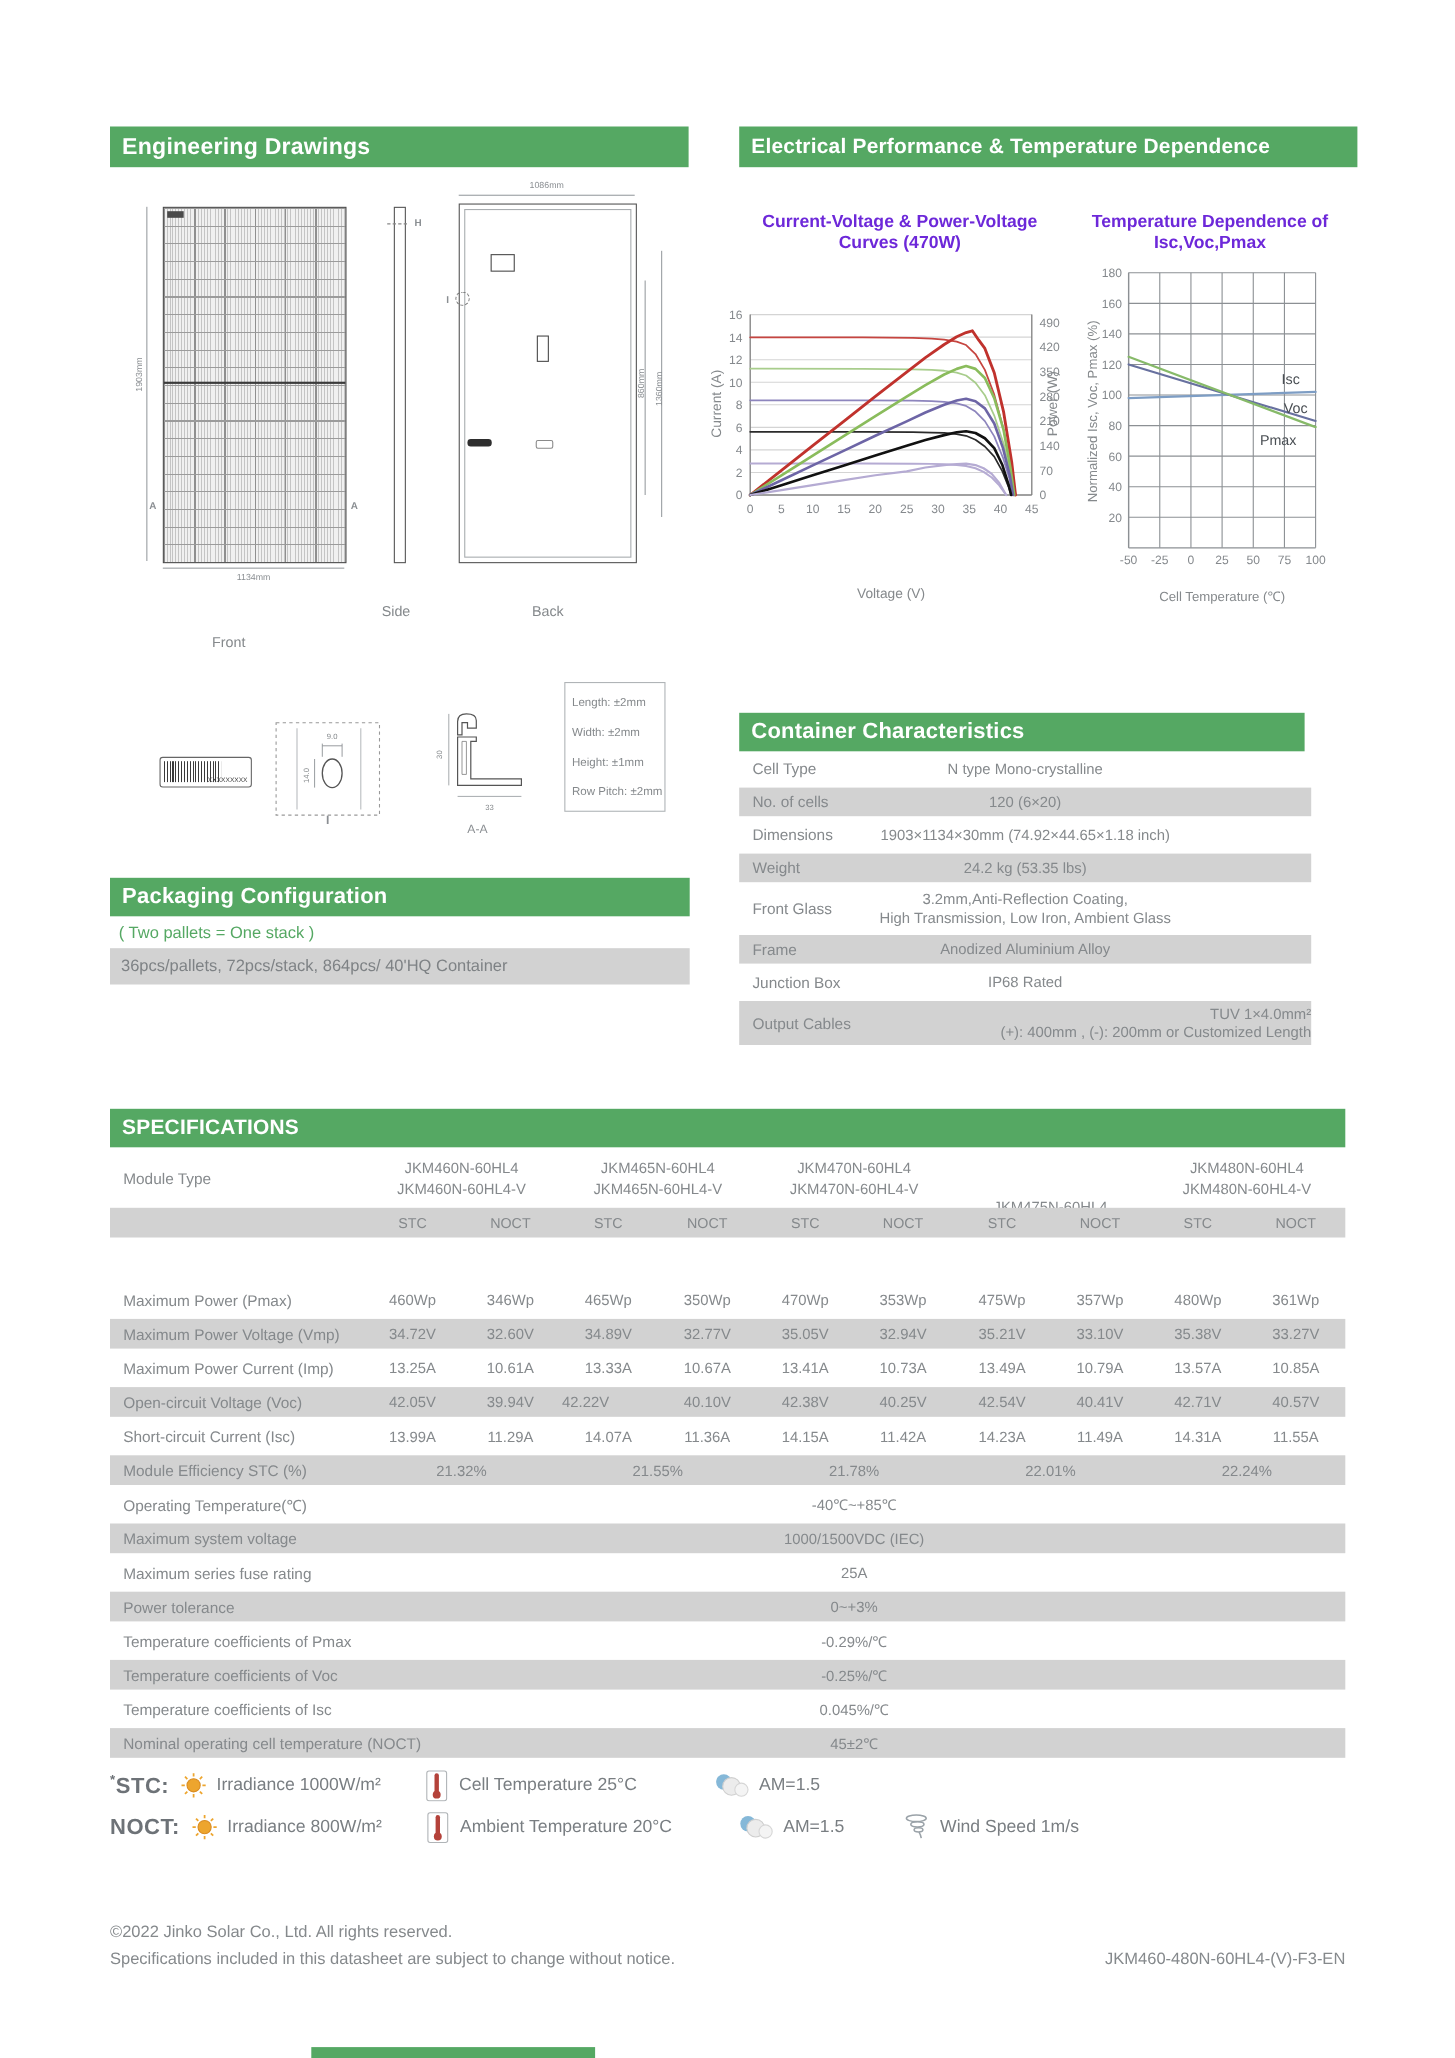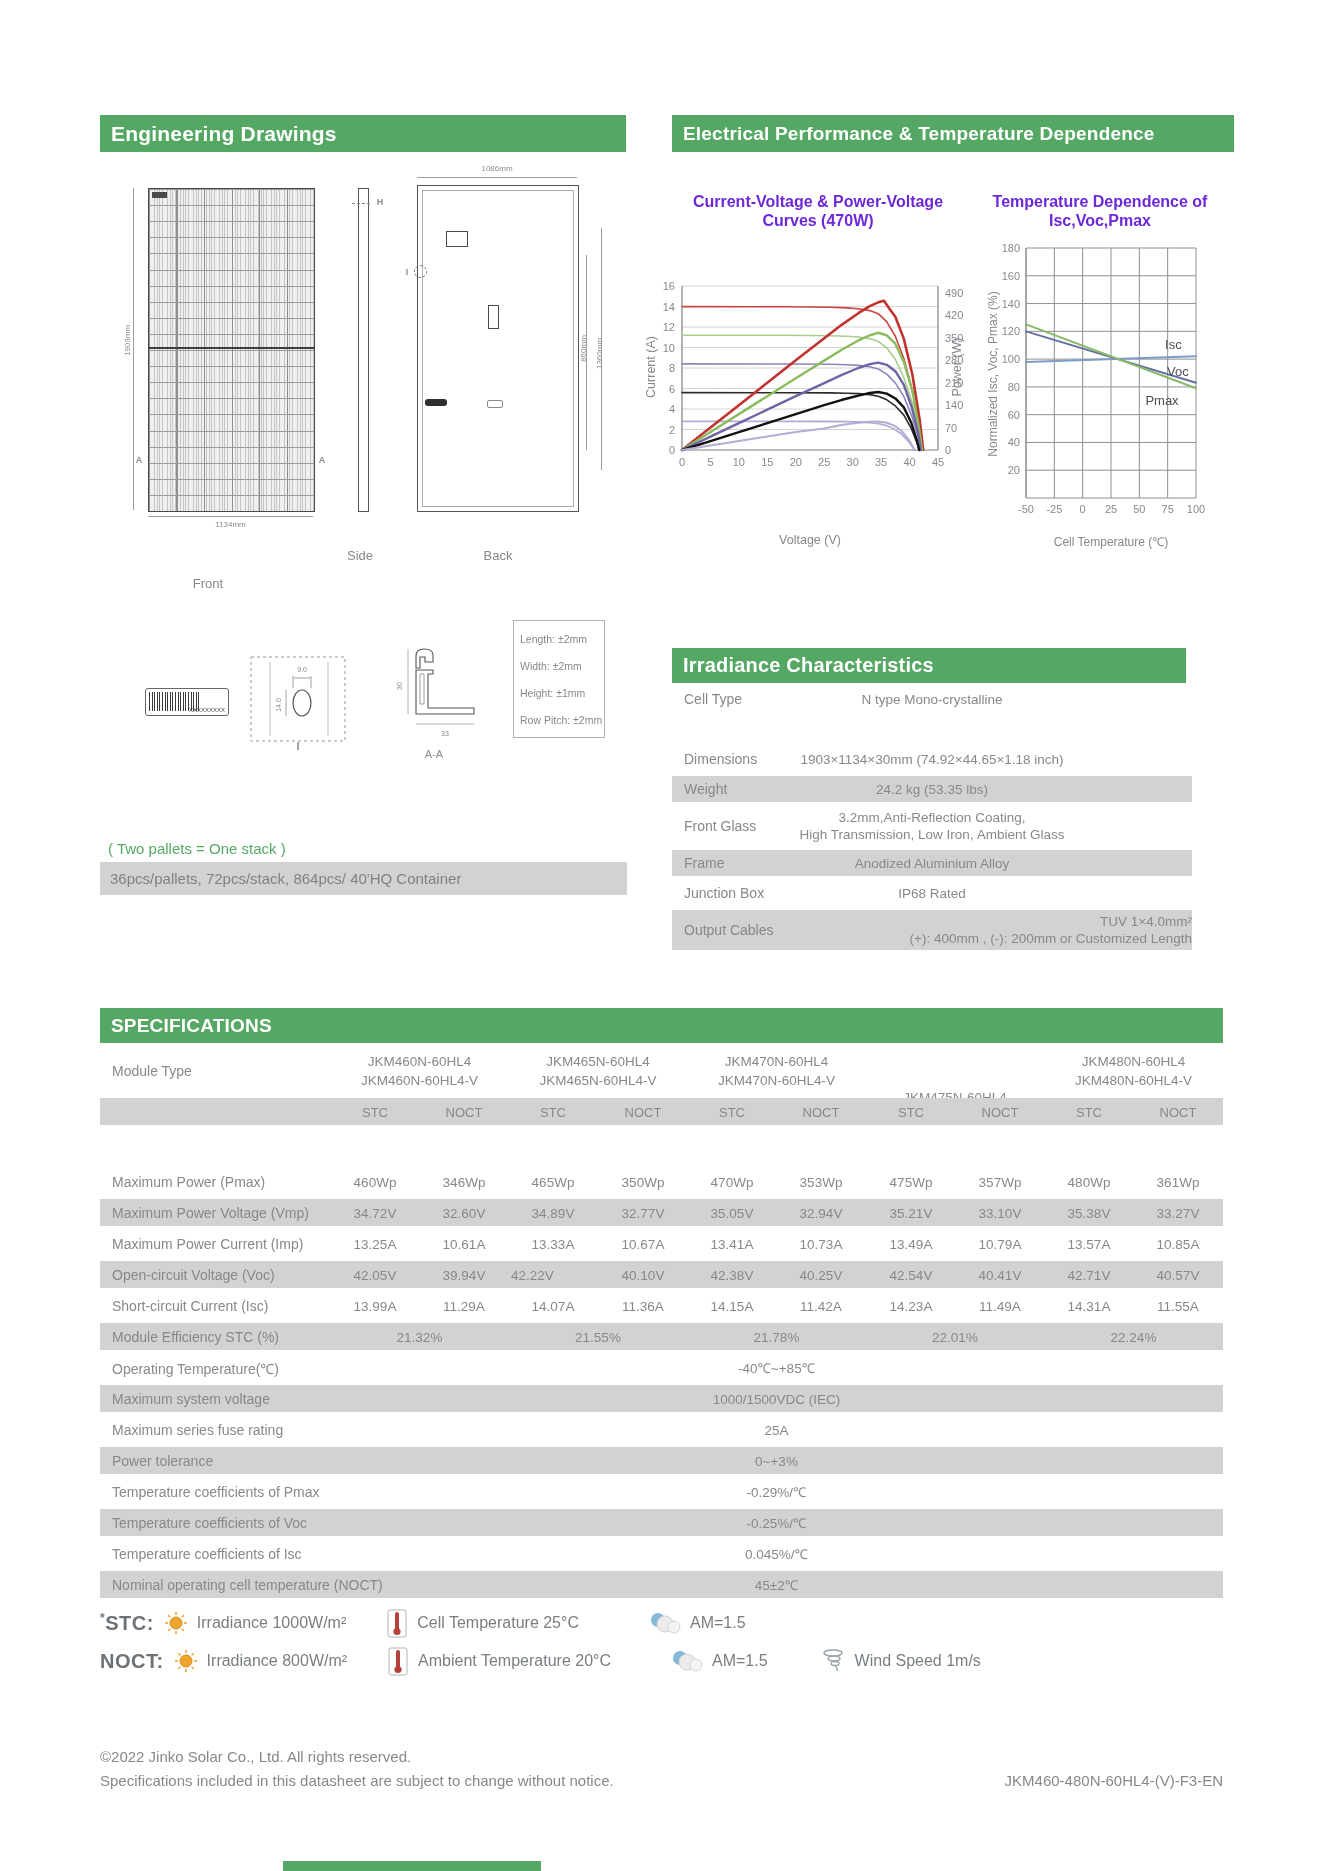--- a/index.html
+++ b/index.html
@@ -235,27 +235,33 @@
       <text x="172" y="168.94444444444446" text-anchor="middle" font-size="13" fill="#4a4f54">Pmax</text>
     </svg>
 
   <div class="axis-label rot" style="left:581px;top:360px;width:140px;">Current (A)</div>
   <div class="axis-label rot" style="left:887px;top:360px;width:140px;">Power (W)</div>
   <div class="axis-label" style="left:682px;top:533px;width:256px;">Voltage (V)</div>
   <div class="axis-label rot" style="left:878px;top:367px;width:230px;font-size:12px;">Normalized Isc, Voc, Pmax (%)</div>
   <div class="axis-label" style="left:1026px;top:533px;width:170px;font-size:12px;">Cell Temperature (℃)</div>
 
   <div class="bar" style="left:672px;top:648px;width:514px;height:35px;font-size:20px;">
-      <span>Irradiance Characteristics</span>
+      <span>Container Characteristics</span>
     </div>
   <div class="mech-table" style="left:672px;top:686px;width:520px;height:270px;">
       <div style="position:absolute;left:0;width:100%;top:0px;height:26px;">
         <div style="position:absolute;left:12px;top:50%;transform:translateY(-50%);font-size:14px;white-space:nowrap;">Cell Type</div>
         <div style="position:absolute;left:0;width:100%;top:50%;transform:translateY(-50%);text-align:center;font-size:13.5px;line-height:17px;">
           <div>N type Mono-crystalline</div>
+        </div>
+      </div>
+      <div style="position:absolute;left:0;width:100%;top:30px;height:26px;background:#d2d2d2;">
+        <div style="position:absolute;left:12px;top:50%;transform:translateY(-50%);font-size:14px;white-space:nowrap;">No. of cells</div>
+        <div style="position:absolute;left:0;width:100%;top:50%;transform:translateY(-50%);text-align:center;font-size:13.5px;line-height:17px;">
+          <div>120 (6×20)</div>
         </div>
       </div>
       <div style="position:absolute;left:0;width:100%;top:60px;height:26px;">
         <div style="position:absolute;left:12px;top:50%;transform:translateY(-50%);font-size:14px;white-space:nowrap;">Dimensions</div>
         <div style="position:absolute;left:0;width:100%;top:50%;transform:translateY(-50%);text-align:center;font-size:13.5px;line-height:17px;">
           <div>1903×1134×30mm (74.92×44.65×1.18 inch)</div>
         </div>
       </div>
       <div style="position:absolute;left:0;width:100%;top:90px;height:26px;background:#d2d2d2;">
         <div style="position:absolute;left:12px;top:50%;transform:translateY(-50%);font-size:14px;white-space:nowrap;">Weight</div>
@@ -284,20 +290,23 @@
       </div>
       <div style="position:absolute;left:0;width:100%;top:224px;height:40px;background:#d2d2d2;">
         <div style="position:absolute;left:12px;top:50%;transform:translateY(-50%);font-size:14px;white-space:nowrap;">Output Cables</div>
         <div style="position:absolute;left:0;width:100%;top:50%;transform:translateY(-50%);text-align:right;font-size:13.5px;line-height:17px;">
           <div>TUV  1×4.0mm²</div>
           <div>(+): 400mm , (-): 200mm or Customized Length</div>
         </div>
       </div>
     </div>
 
+  <div class="bar" style="left:100px;top:798px;width:527px;height:35px;font-size:20px;">
+      <span>Packaging Configuration</span>
+    </div>
   <div class="pack-note" style="left:108px;top:840px;">( Two pallets = One stack )</div>
   <div class="pack-row" style="left:100px;top:862px;width:527px;height:33px;">
       <span style="padding-left:10px;">36pcs/pallets, 72pcs/stack, 864pcs/ 40'HQ Container</span>
     </div>
 
   <div class="bar" style="left:100px;top:1008px;width:1123px;height:35px;font-size:19px;">
       <span>SPECIFICATIONS</span>
     </div>
   <div class="spec-table" style="left:100px;top:1043px;width:1123px;height:525px;">
     <div class="trow" style="top:0;height:55px;">

